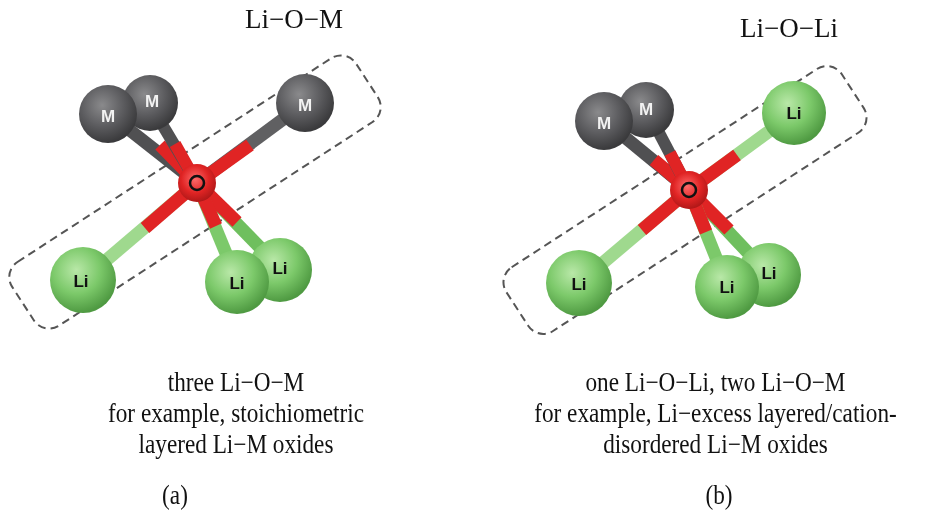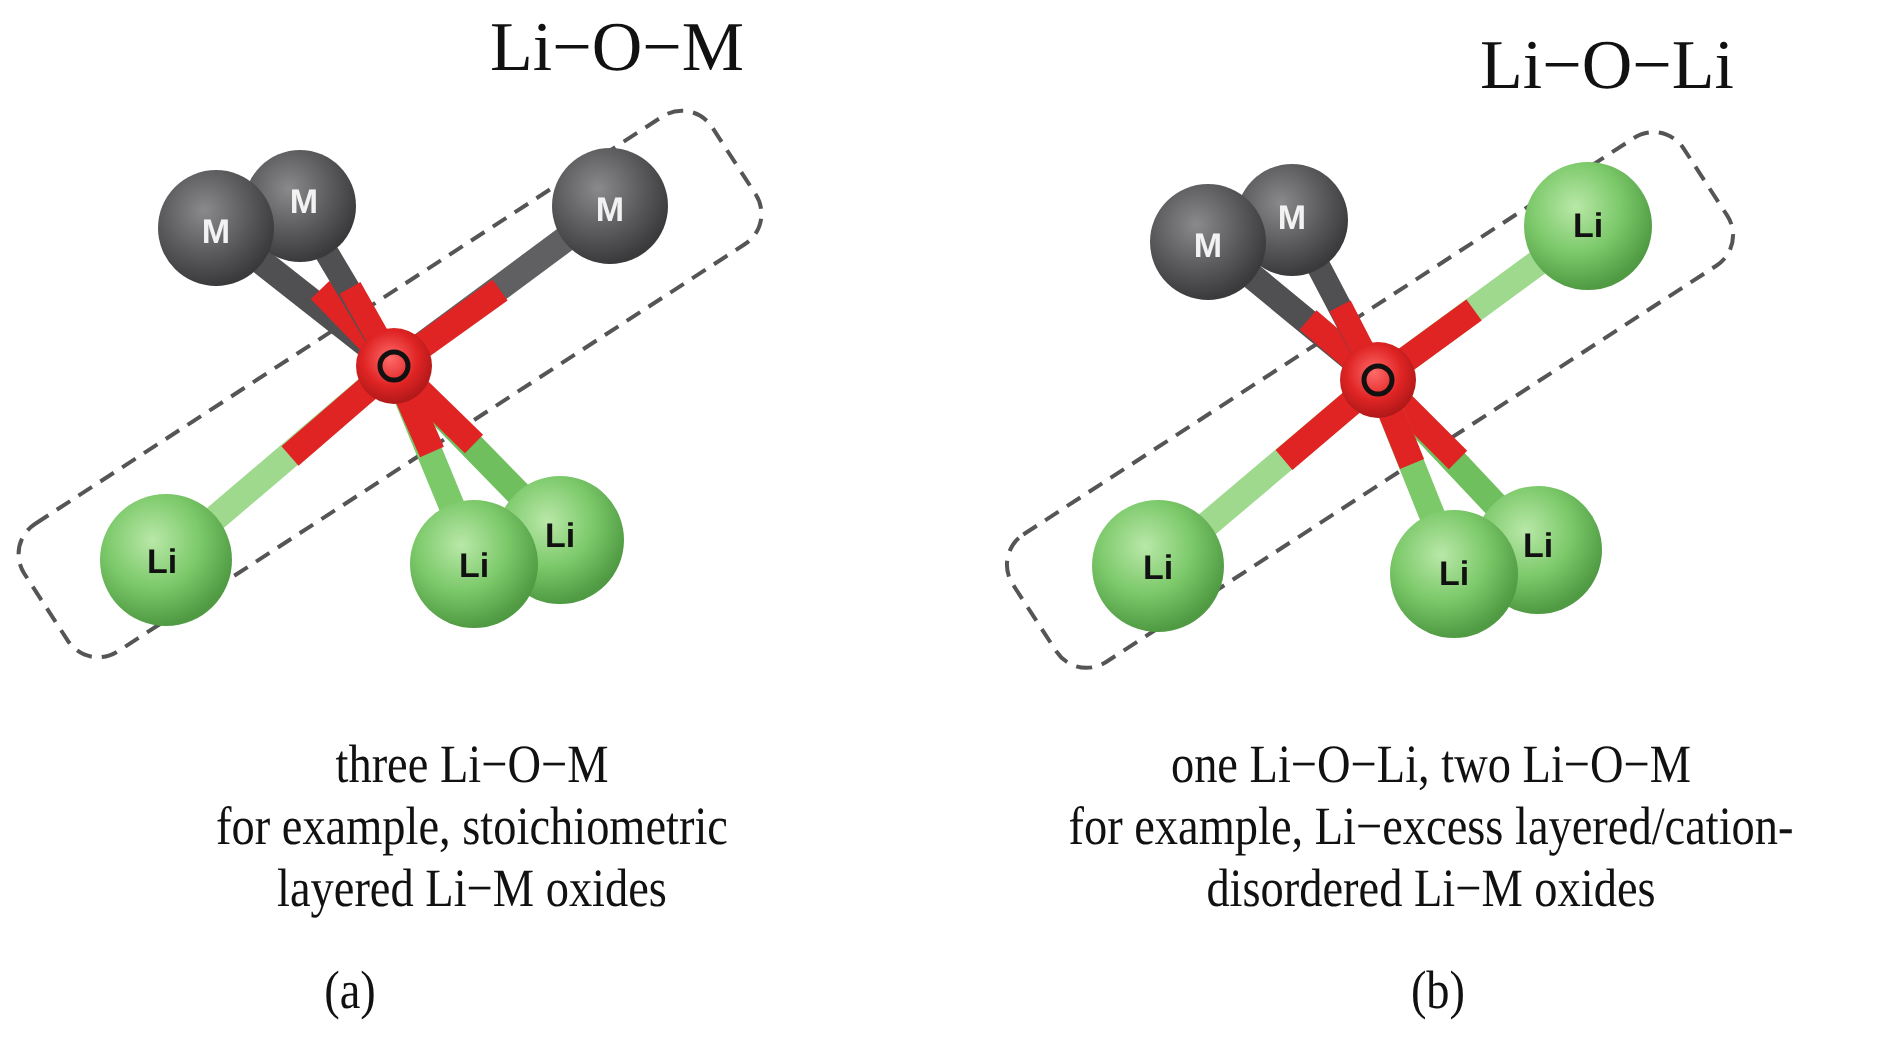--- a/index.html
+++ b/index.html
@@ -1,21 +1,21 @@
 <!DOCTYPE html>
 <html><head>
 <meta charset="utf-8">
 <style>
   html, body { margin: 0; padding: 0; background: #ffffff; }
   body { width: 945px; height: 523px; position: relative; overflow: hidden; font-family: "Liberation Serif", "DejaVu Serif", serif; color: #111; }
   .panel { position: absolute; top: 0; height: 523px; }
   #panel-a { left: 0; width: 472px; }
   #panel-b { left: 484px; width: 473px; }
   svg.mol { position: absolute; left: 0; top: 0; overflow: visible; }
-  .title { position: absolute; font-size: 35px; white-space: nowrap; text-align: right; }
+  .title { position: absolute; font-size: 27px; white-space: nowrap; text-align: right; }
   .caption { position: absolute; text-align: center; font-size: 27px; line-height: 31px; white-space: nowrap; transform: scaleX(0.86); transform-origin: center top; }
   .label { position: absolute; text-align: center; font-size: 27px; transform: scaleX(0.86); }
   .atom-text { font-family: "Liberation Sans", "DejaVu Sans", sans-serif; font-weight: bold; font-size: 17px; text-anchor: middle; dominant-baseline: central; }
 </style>
 </head>
 <body>
 
 <div class="panel" id="panel-a">
   <div class="title" style="left:245px; top:4px;">Li−O−M</div>
   <svg class="mol" width="472" height="340">

